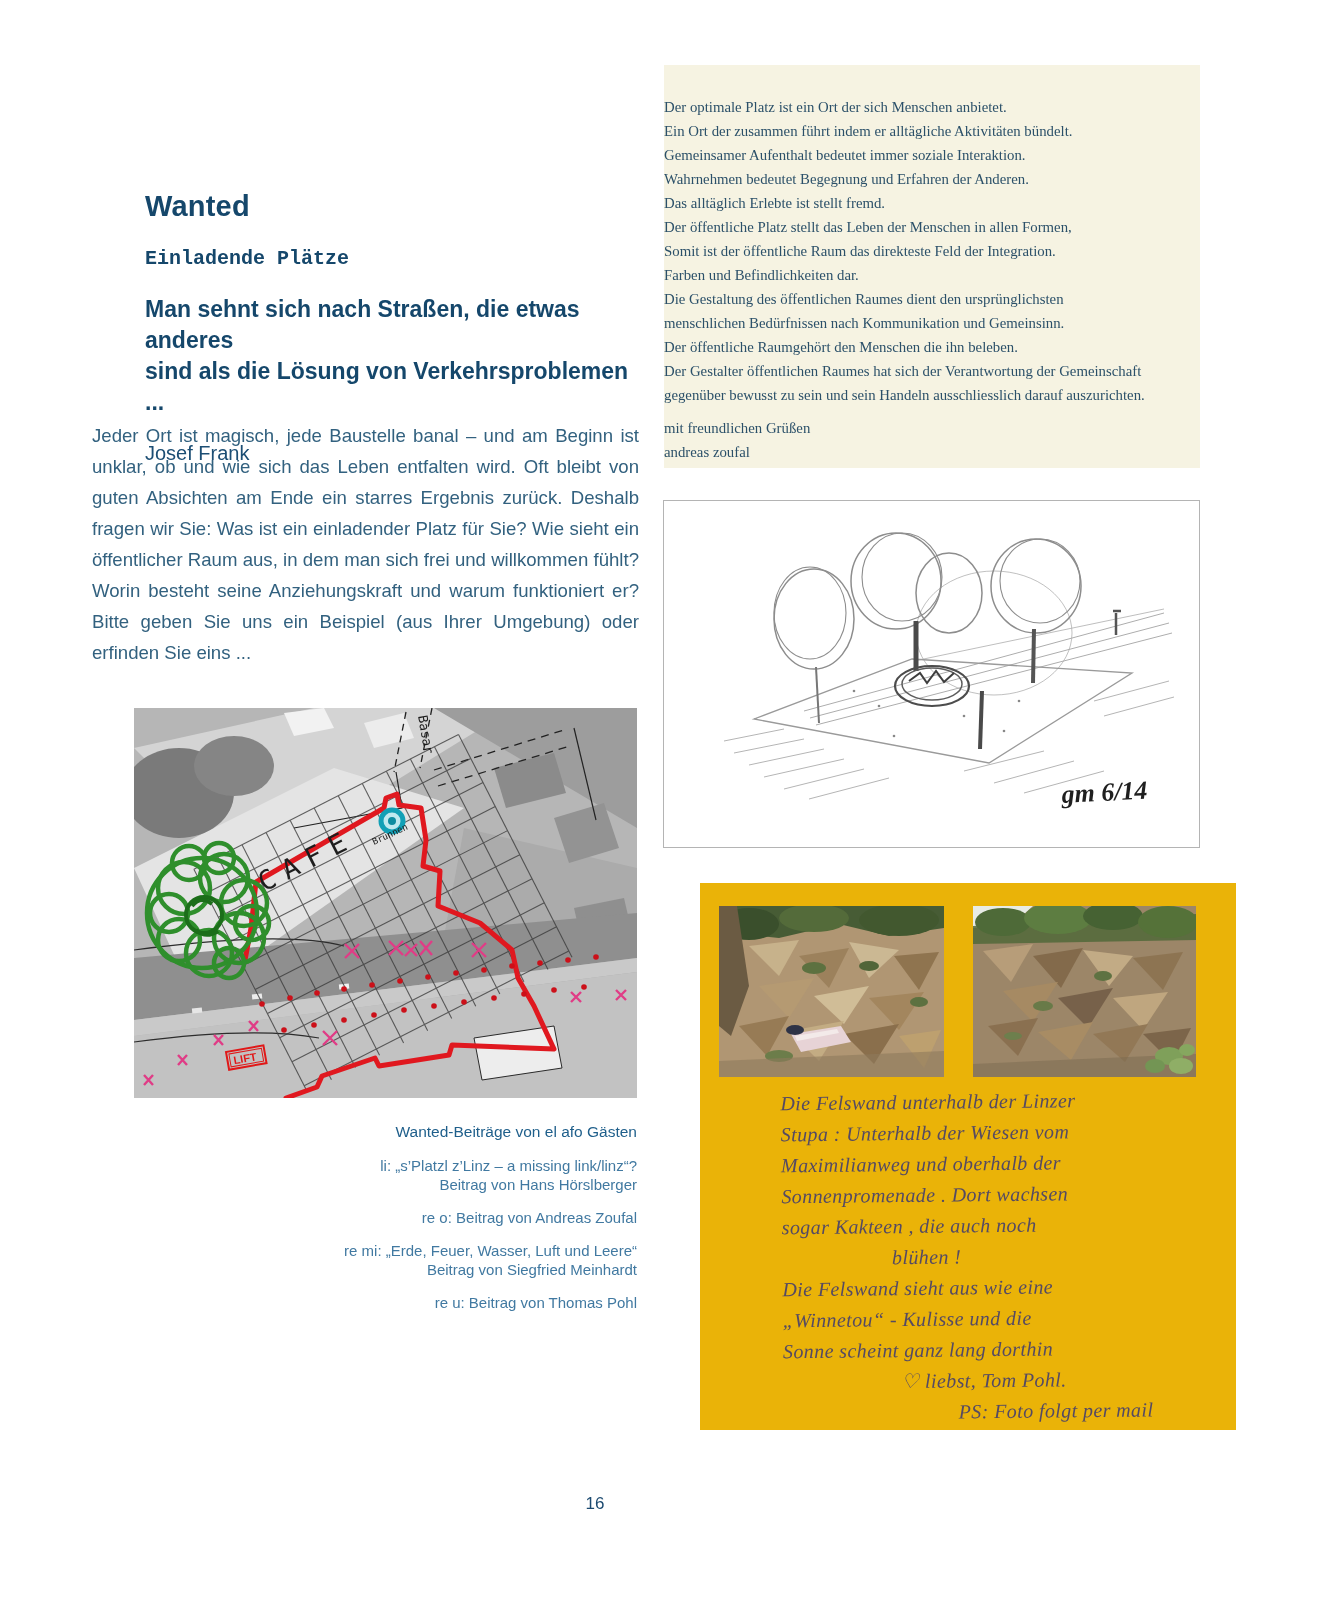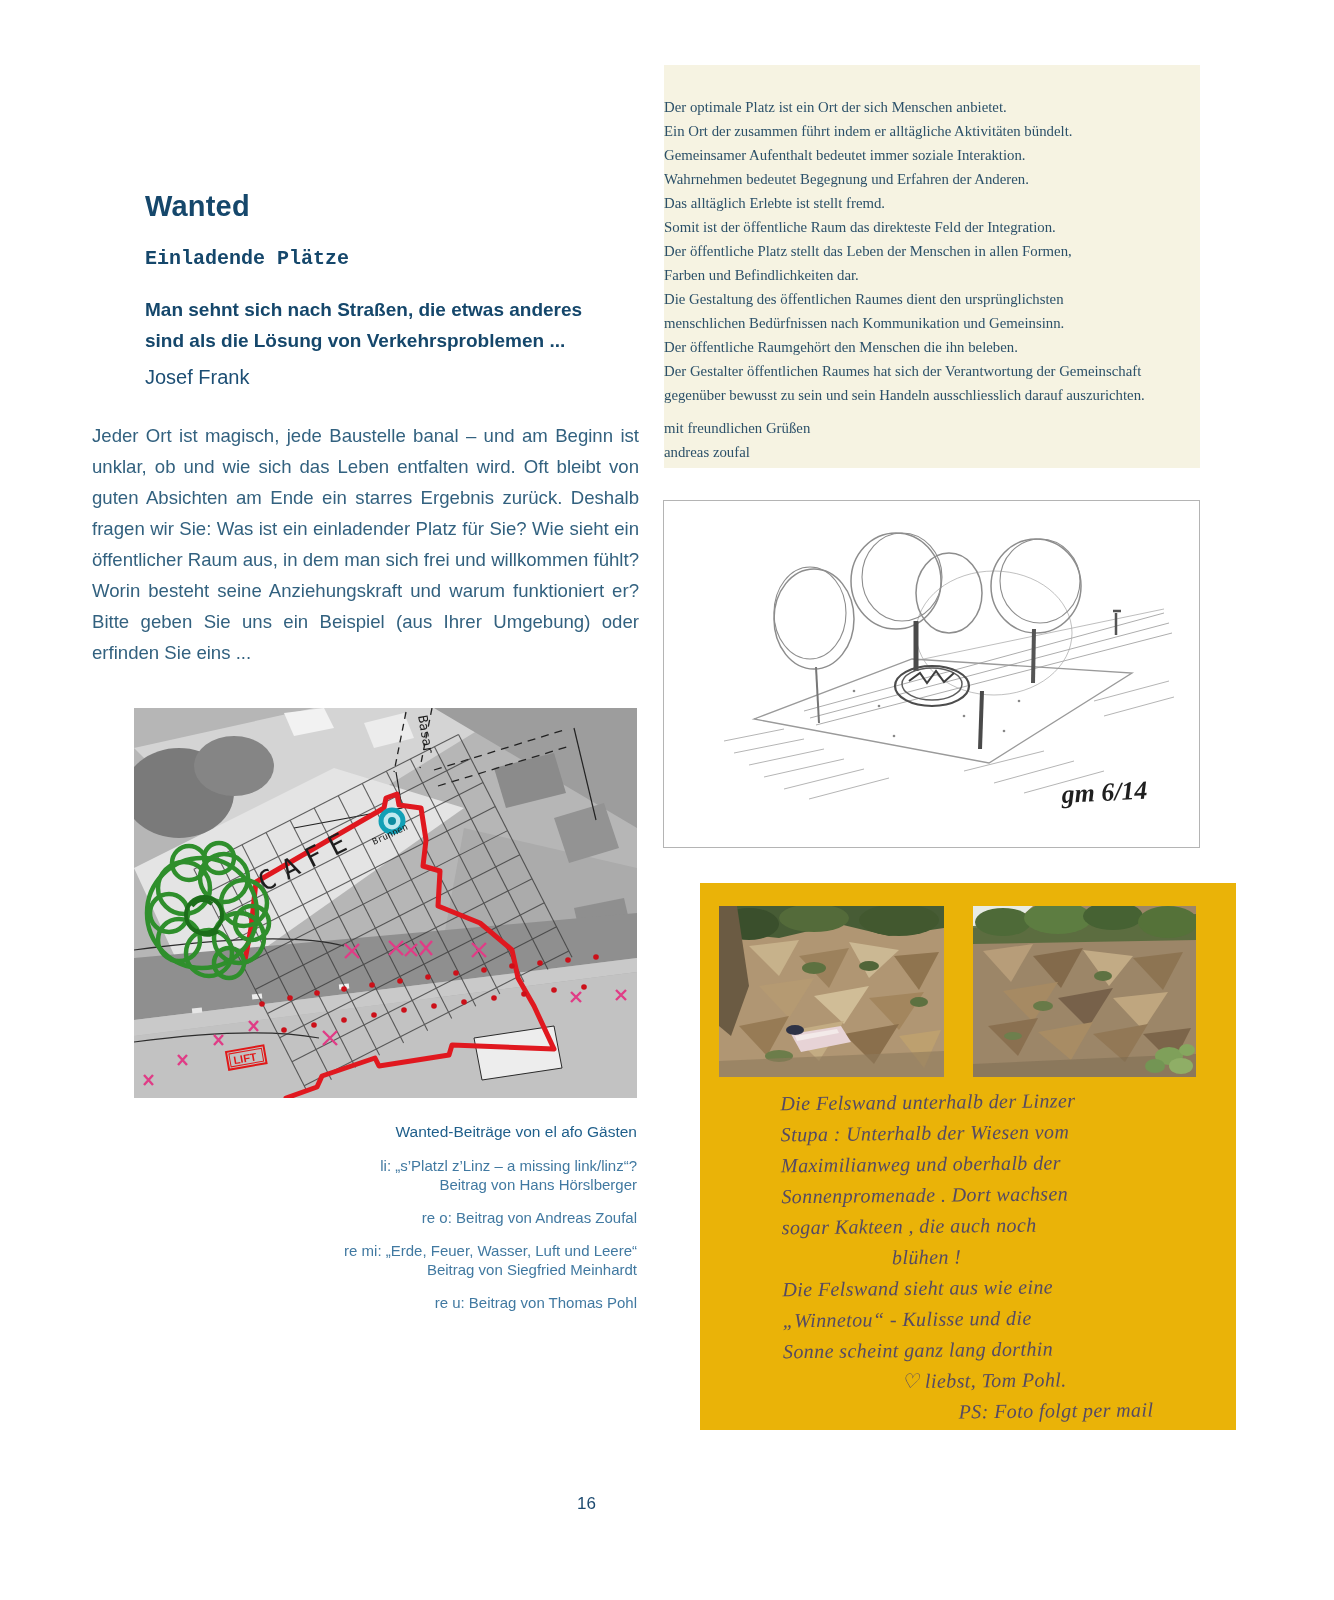--- a/index.html
+++ b/index.html
@@ -3,21 +3,21 @@
 <meta charset="utf-8">
 <style>
   html,body{margin:0;padding:0;background:#fff;}
   .page{position:relative;width:1334px;height:1600px;background:#ffffff;overflow:hidden;
         font-family:"Liberation Sans",sans-serif;}
 
   
   .article-head{position:absolute;left:145px;top:190px;width:500px;color:#15476b;}
   .article-head h1{font-size:29px;font-weight:bold;margin:0 0 24px 0;letter-spacing:.2px;}
   .article-head h2{font-size:20px;font-weight:bold;margin:0 0 24px 0;font-family:Liberation Mono, monospace;}
-  .article-head h3{font-size:19px;font-weight:bold;line-height:31px;margin:0 0 10px 0;}
+  .article-head h3{font-size:23px;font-weight:bold;line-height:31px;margin:0 0 24px 0;}
   .article-head .author{font-size:20px;font-weight:400;color:#1c4e74;}
 
   .intro{position:absolute;left:80px;top:408px;width:547px;margin:12px;
          font-size:18.6px;line-height:31px;text-align:justify;color:#32617f;}
 
   .map-figure{position:absolute;left:134px;top:708px;width:503px;height:390px;margin:0;}
   .map-figure svg{display:block;}
 
   .captions{position:absolute;left:237px;top:1122px;width:400px;text-align:right;
             color:#4179a1;font-size:15px;line-height:19px;}
@@ -37,21 +37,21 @@
   .photos{position:absolute;left:19px;top:23px;display:flex;gap:29px;}
   .photos svg{display:block;}
   .handwriting{position:absolute;left:82px;top:203px;width:440px;
                font-family:"Liberation Serif",serif;font-style:italic;
                font-size:20px;line-height:31px;letter-spacing:.4px;color:#554a63;
                transform:rotate(-.6deg);}
   .handwriting .in1{padding-left:110px;}
   .handwriting .in2{padding-left:118px;}
   .handwriting .in3{padding-left:175px;}
 
-  .pagenum{position:absolute;left:577px;top:1494px;width:70px;
+  .pagenum{position:absolute;left:560px;top:1494px;width:70px;text-align:center;
            font-size:17px;color:#1c4a70;}
 </style>
 </head>
 <body>
 
 <div class="page">
 
   <header class="article-head">
     <h1>Wanted</h1>
     <h2>Einladende Plätze</h2>
@@ -216,22 +216,22 @@
       <div>re u: Beitrag von Thomas Pohl</div>
     </div>
   </div>
 
   <aside class="letter">
     <div>Der optimale Platz ist ein Ort der sich Menschen anbietet.</div>
     <div>Ein Ort der zusammen führt indem er alltägliche Aktivitäten bündelt.</div>
     <div>Gemeinsamer Aufenthalt bedeutet immer soziale Interaktion.</div>
     <div>Wahrnehmen bedeutet Begegnung und Erfahren der Anderen.</div>
     <div>Das alltäglich Erlebte ist stellt fremd.</div>
+    <div>Der öffentliche Platz stellt das Leben der Menschen in allen Formen,</div>
     <div>Somit ist der öffentliche Raum das direkteste Feld der Integration.</div>
-    <div>Der öffentliche Platz stellt das Leben der Menschen in allen Formen,</div>
     <div>Farben und Befindlichkeiten dar.</div>
     <div>Die Gestaltung des öffentlichen Raumes dient den ursprünglichsten</div>
     <div>menschlichen Bedürfnissen nach Kommunikation und Gemeinsinn.</div>
     <div>Der öffentliche Raumgehört den Menschen die ihn beleben.</div>
     <div>Der Gestalter öffentlichen Raumes hat sich der Verantwortung der Gemeinschaft</div>
     <div>gegenüber bewusst zu sein und sein Handeln ausschliesslich darauf auszurichten.</div>
     <div class="gap"></div>
     <div>mit freundlichen Grüßen</div>
     <div>andreas zoufal</div>
   </aside>

